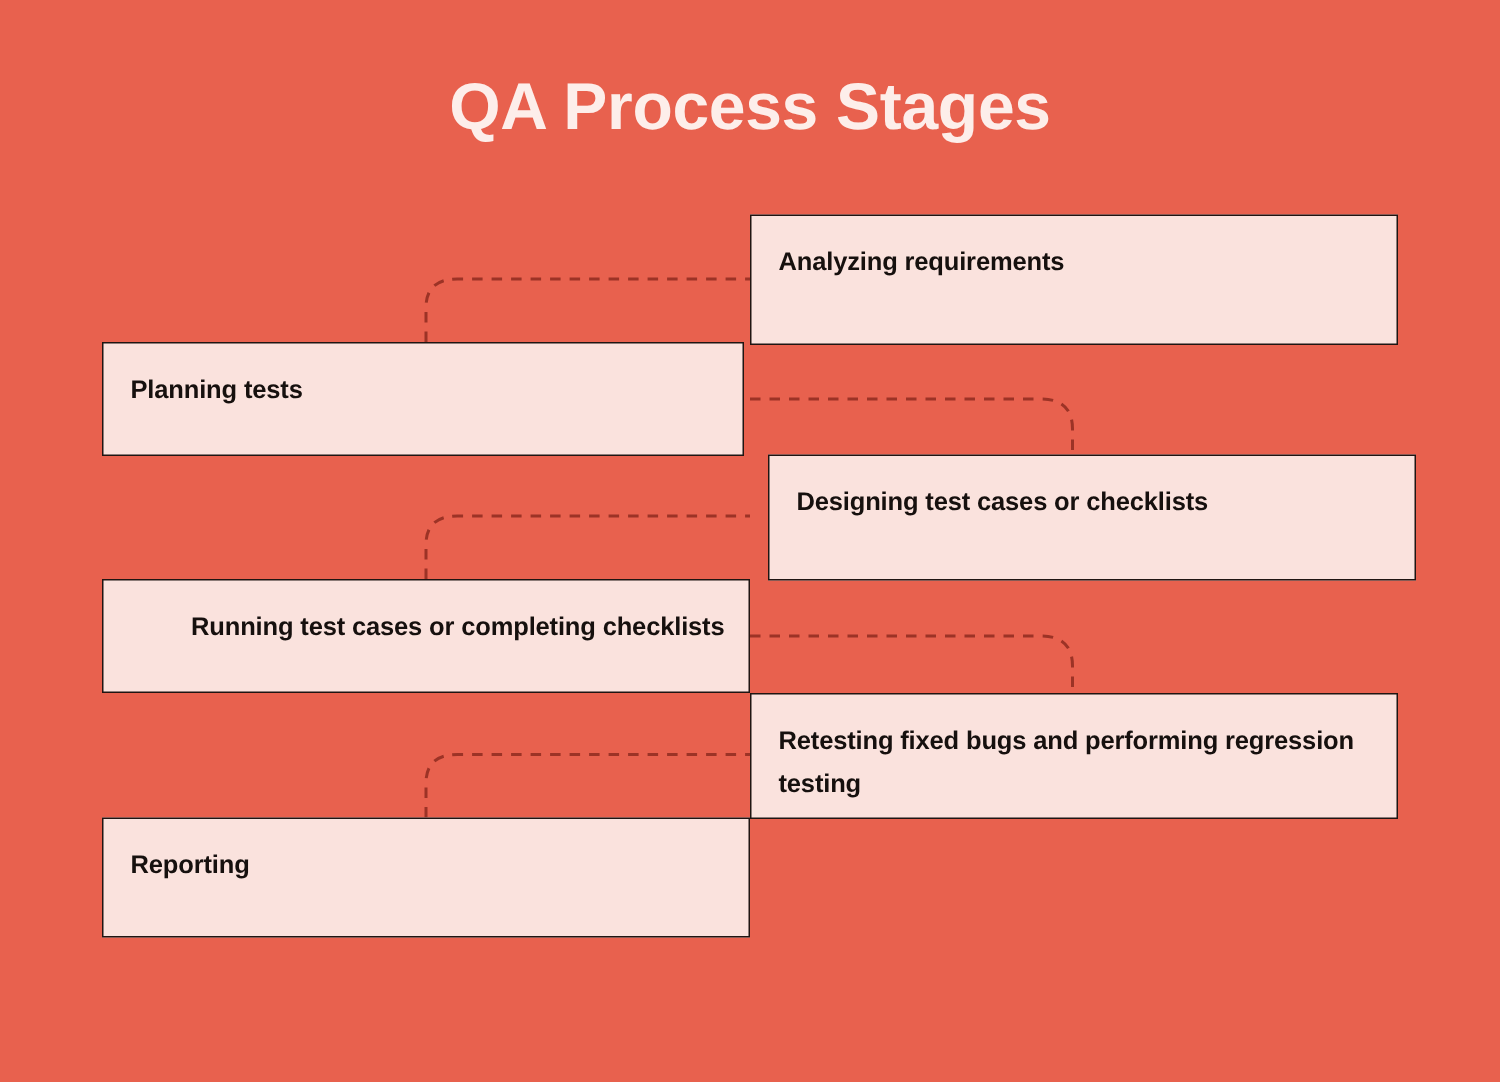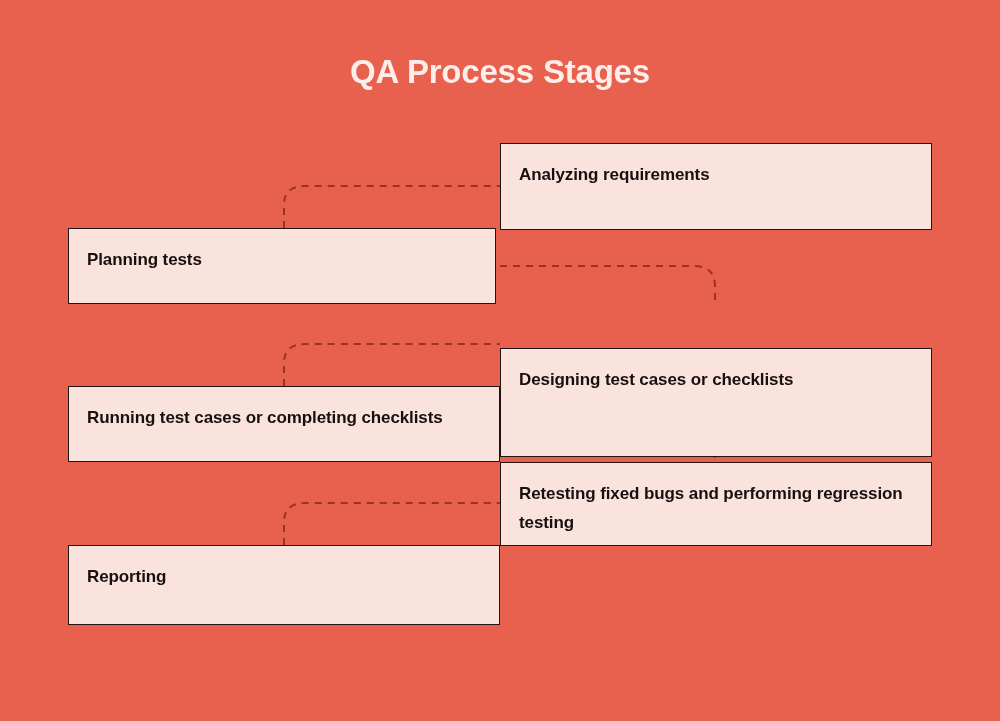--- a/index.html
+++ b/index.html
@@ -21,21 +21,21 @@
     width: 1000px;
     height: 721px;
   }
   #title {
     position: absolute;
     left: 0;
     top: 52px;
     width: 1000px;
     text-align: center;
     color: #fdeeea;
-    font-size: 33px;
+    font-size: 44px;
     font-weight: bold;
     letter-spacing: -0.2px;
     line-height: 40px;
   }
   .connectors {
     position: absolute;
     left: 0;
     top: 0;
     width: 1000px;
     height: 721px;
@@ -78,25 +78,25 @@
   </svg>
 
   <div class="stage-box" style="left:500px; top:143px; width:432px; height:87px;">
     <div class="stage-label">Analyzing requirements</div>
   </div>
 
   <div class="stage-box" style="left:68px; top:228px; width:428px; height:76px;">
     <div class="stage-label">Planning tests</div>
   </div>
 
-  <div class="stage-box" style="left:500px; top:303px; width:432px; height:109px;margin-top:45px;">
+  <div class="stage-box" style="left:512px; top:303px; width:432px; height:84px;">
     <div class="stage-label">Designing test cases or checklists</div>
   </div>
 
-  <div class="stage-box" style="left:68px; top:386px; width:432px; height:76px;">
+  <div class="stage-box" style="left:68px; top:386px; width:432px; height:76px;text-align:right;">
     <div class="stage-label">Running test cases or completing checklists</div>
   </div>
 
   <div class="stage-box" style="left:68px; top:545px; width:432px; height:80px;">
     <div class="stage-label">Reporting</div>
   </div>
 
   <div class="stage-box" style="left:500px; top:462px; width:432px; height:84px;">
     <div class="stage-label">Retesting fixed bugs and performing regression testing</div>
   </div>

